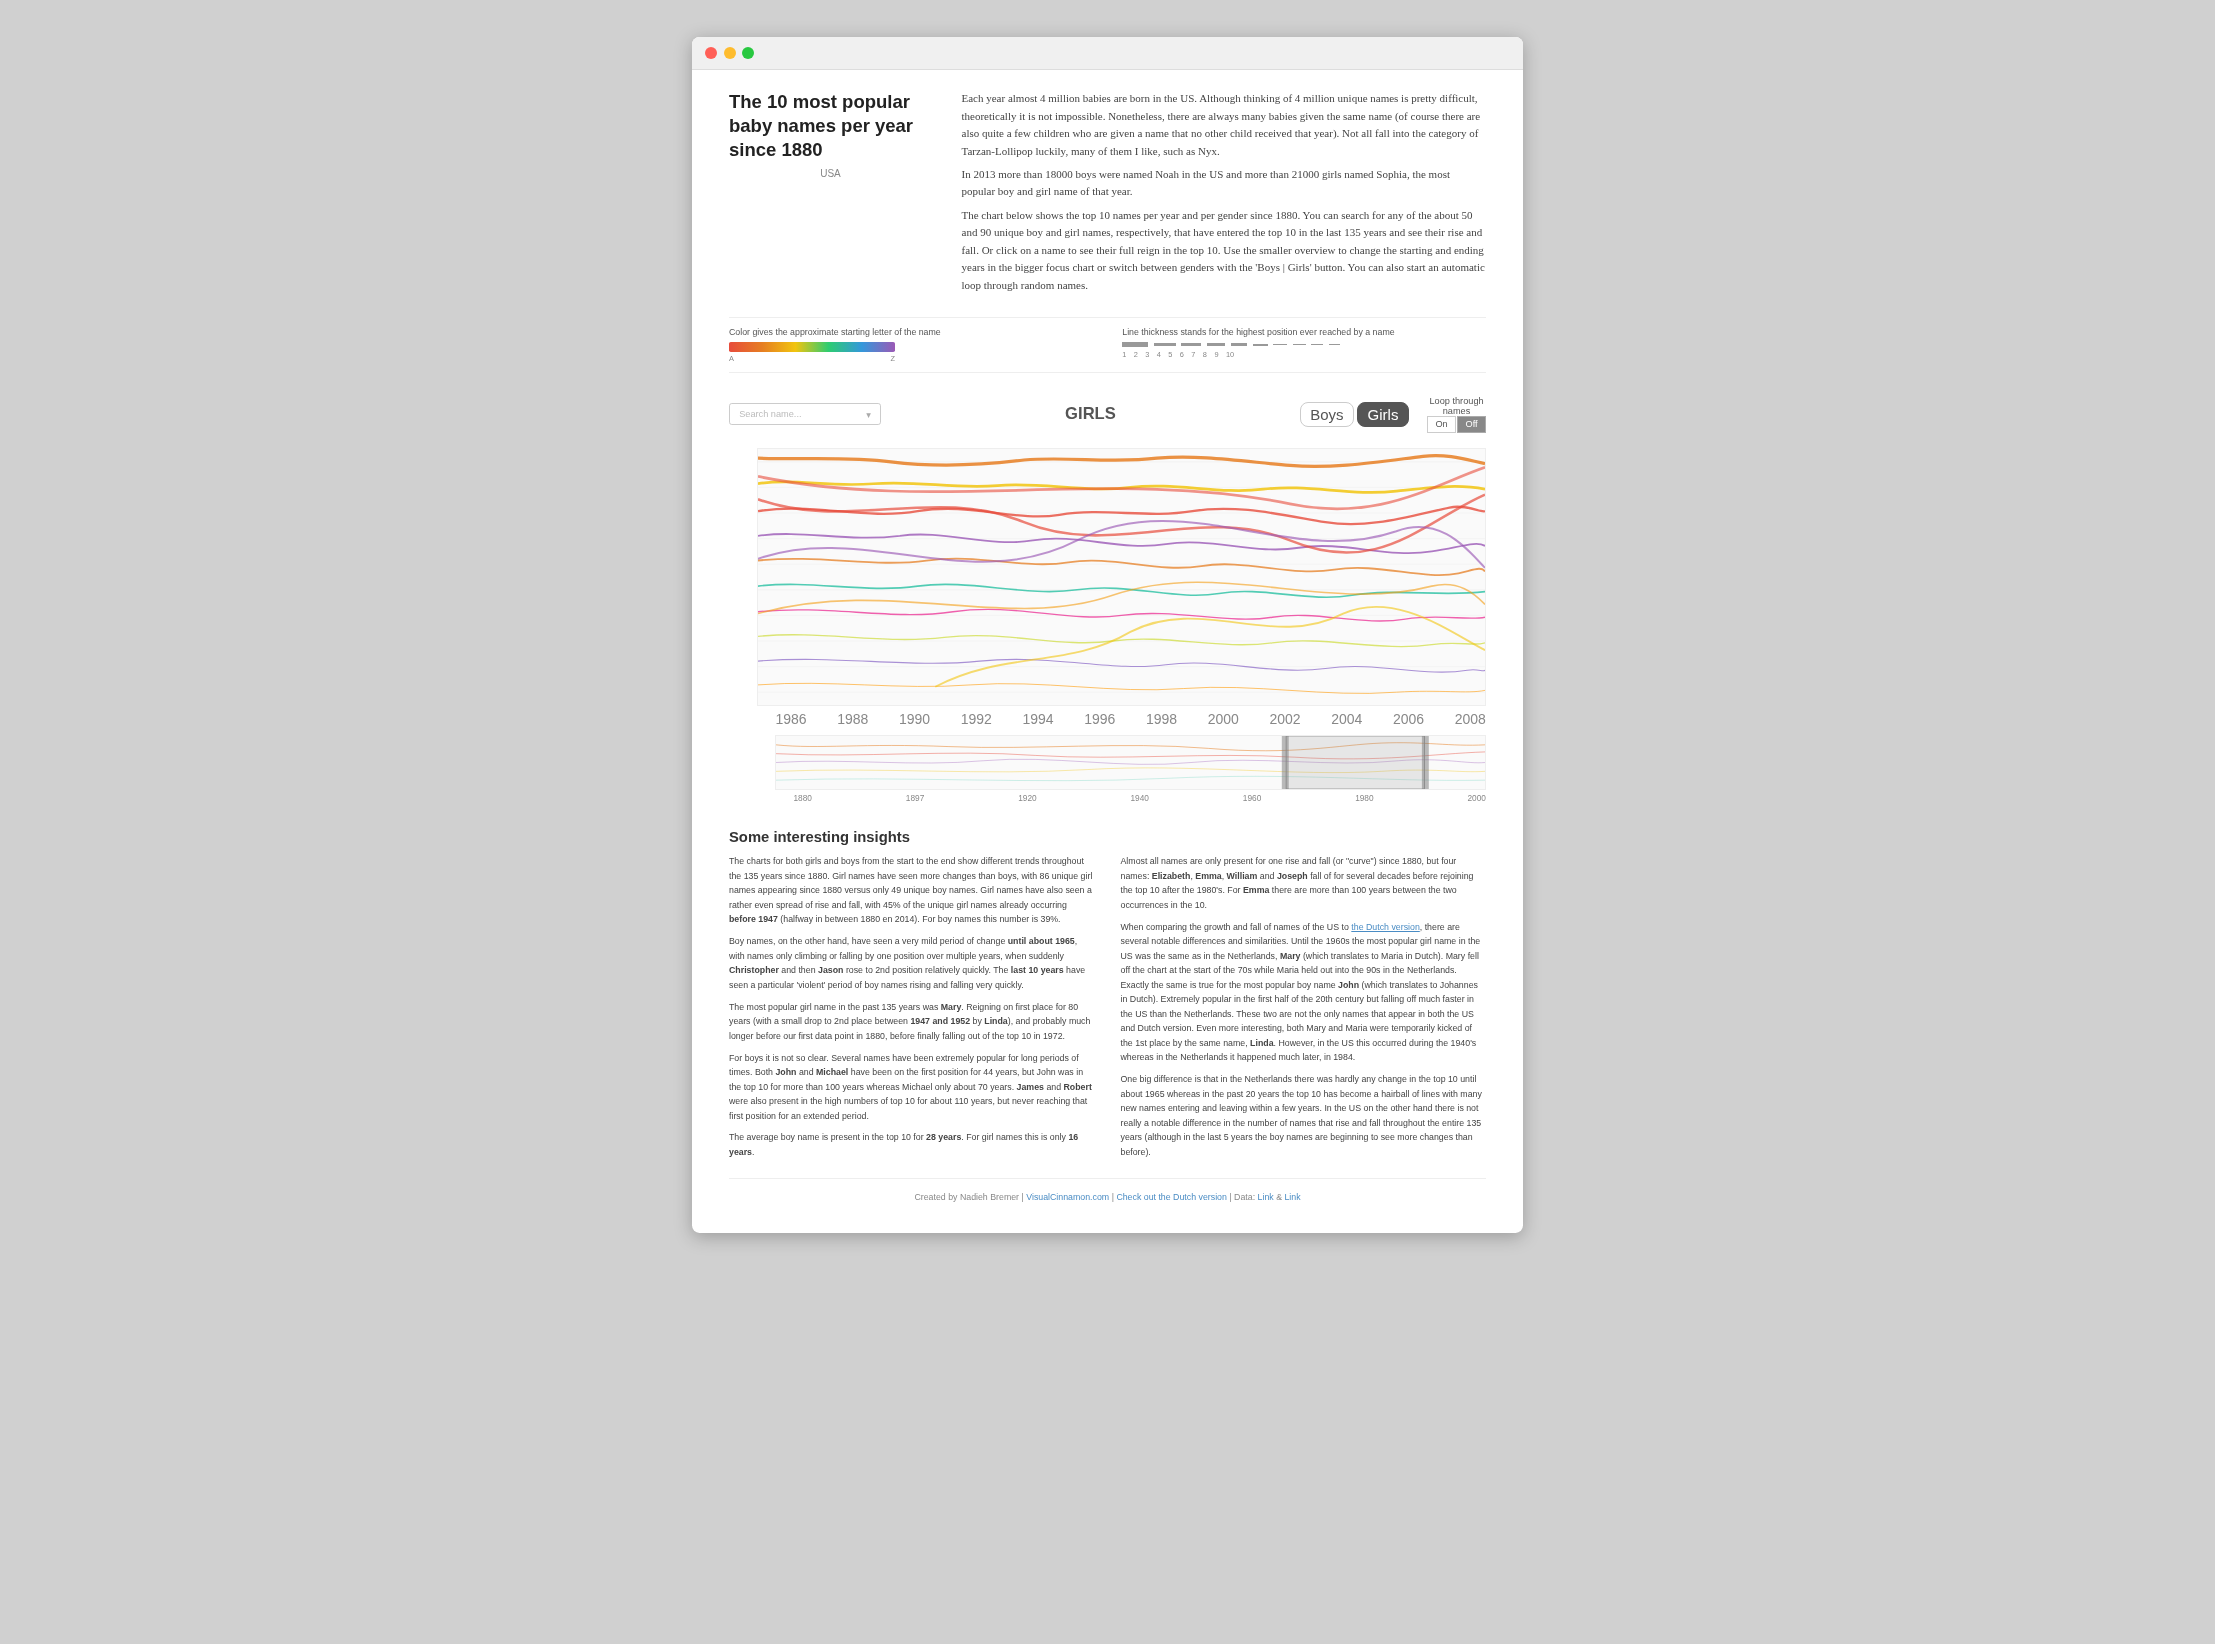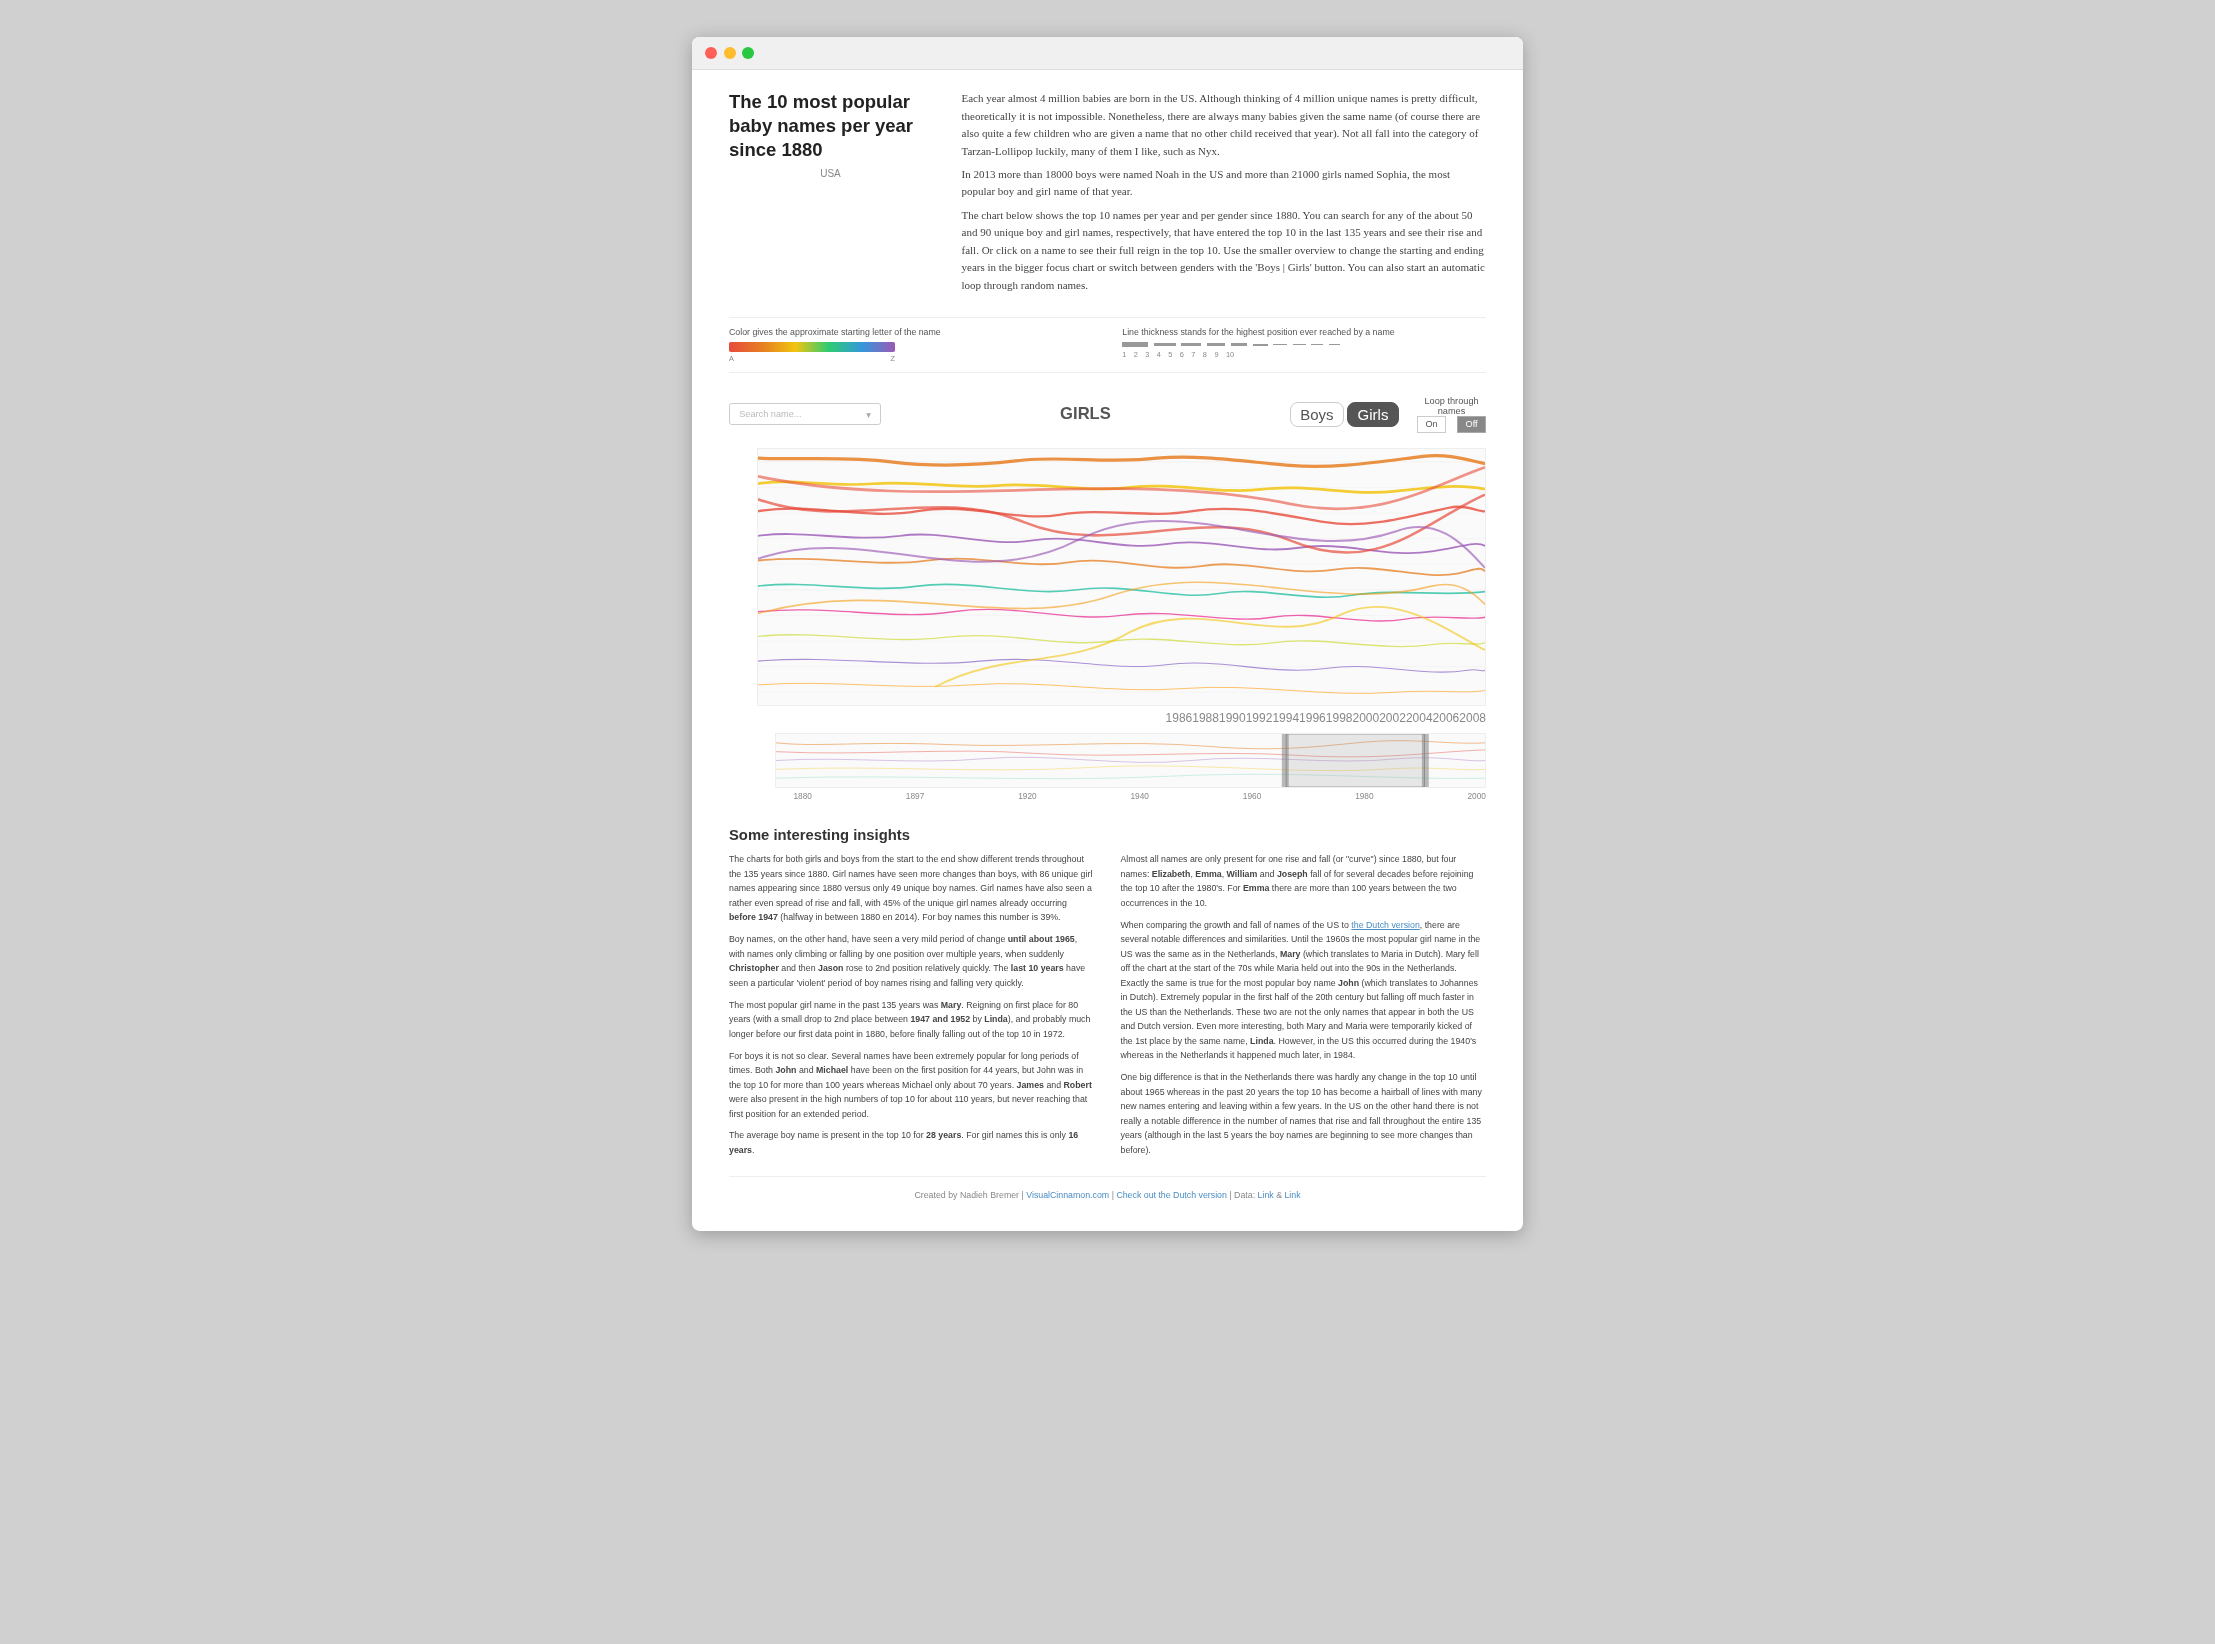--- a/index.html
+++ b/index.html
@@ -158,21 +158,21 @@
       color: #fff;
       border-color: #555;
     }
     .loop-label {
       font-size: 9.2px;
       color: #555;
       text-align: center;
     }
     .on-off-group {
       display: flex;
-      gap: 11px;
+      gap: 1px;
     }
     .on-btn {
       border: 0.9px solid #ccc;
       padding: 2.8px 7.4px;
       font-size: 9.2px;
       background: #fff;
       color: #555;
       cursor: pointer;
     }
     .off-btn {
@@ -220,23 +220,23 @@
       justify-content: space-around;
     }
     .y-tick {
       font-size: 7.4px;
       color: #888;
       text-align: right;
     }
 
     .x-axis {
       display: flex;
-      justify-content: flex-end;
+      justify-content: space-between;
       padding: 1.8px 0 0 18.5px;
-      font-size: 12px;
+      font-size: 14px;
       color: #888;
       margin-bottom: 7.4px;
     }
 
     .overview-chart {
       width: 100%;
       height: 55px;
       background: #fafafa;
       border: 0.9px solid #eee;
       margin-bottom: 3.7px;

